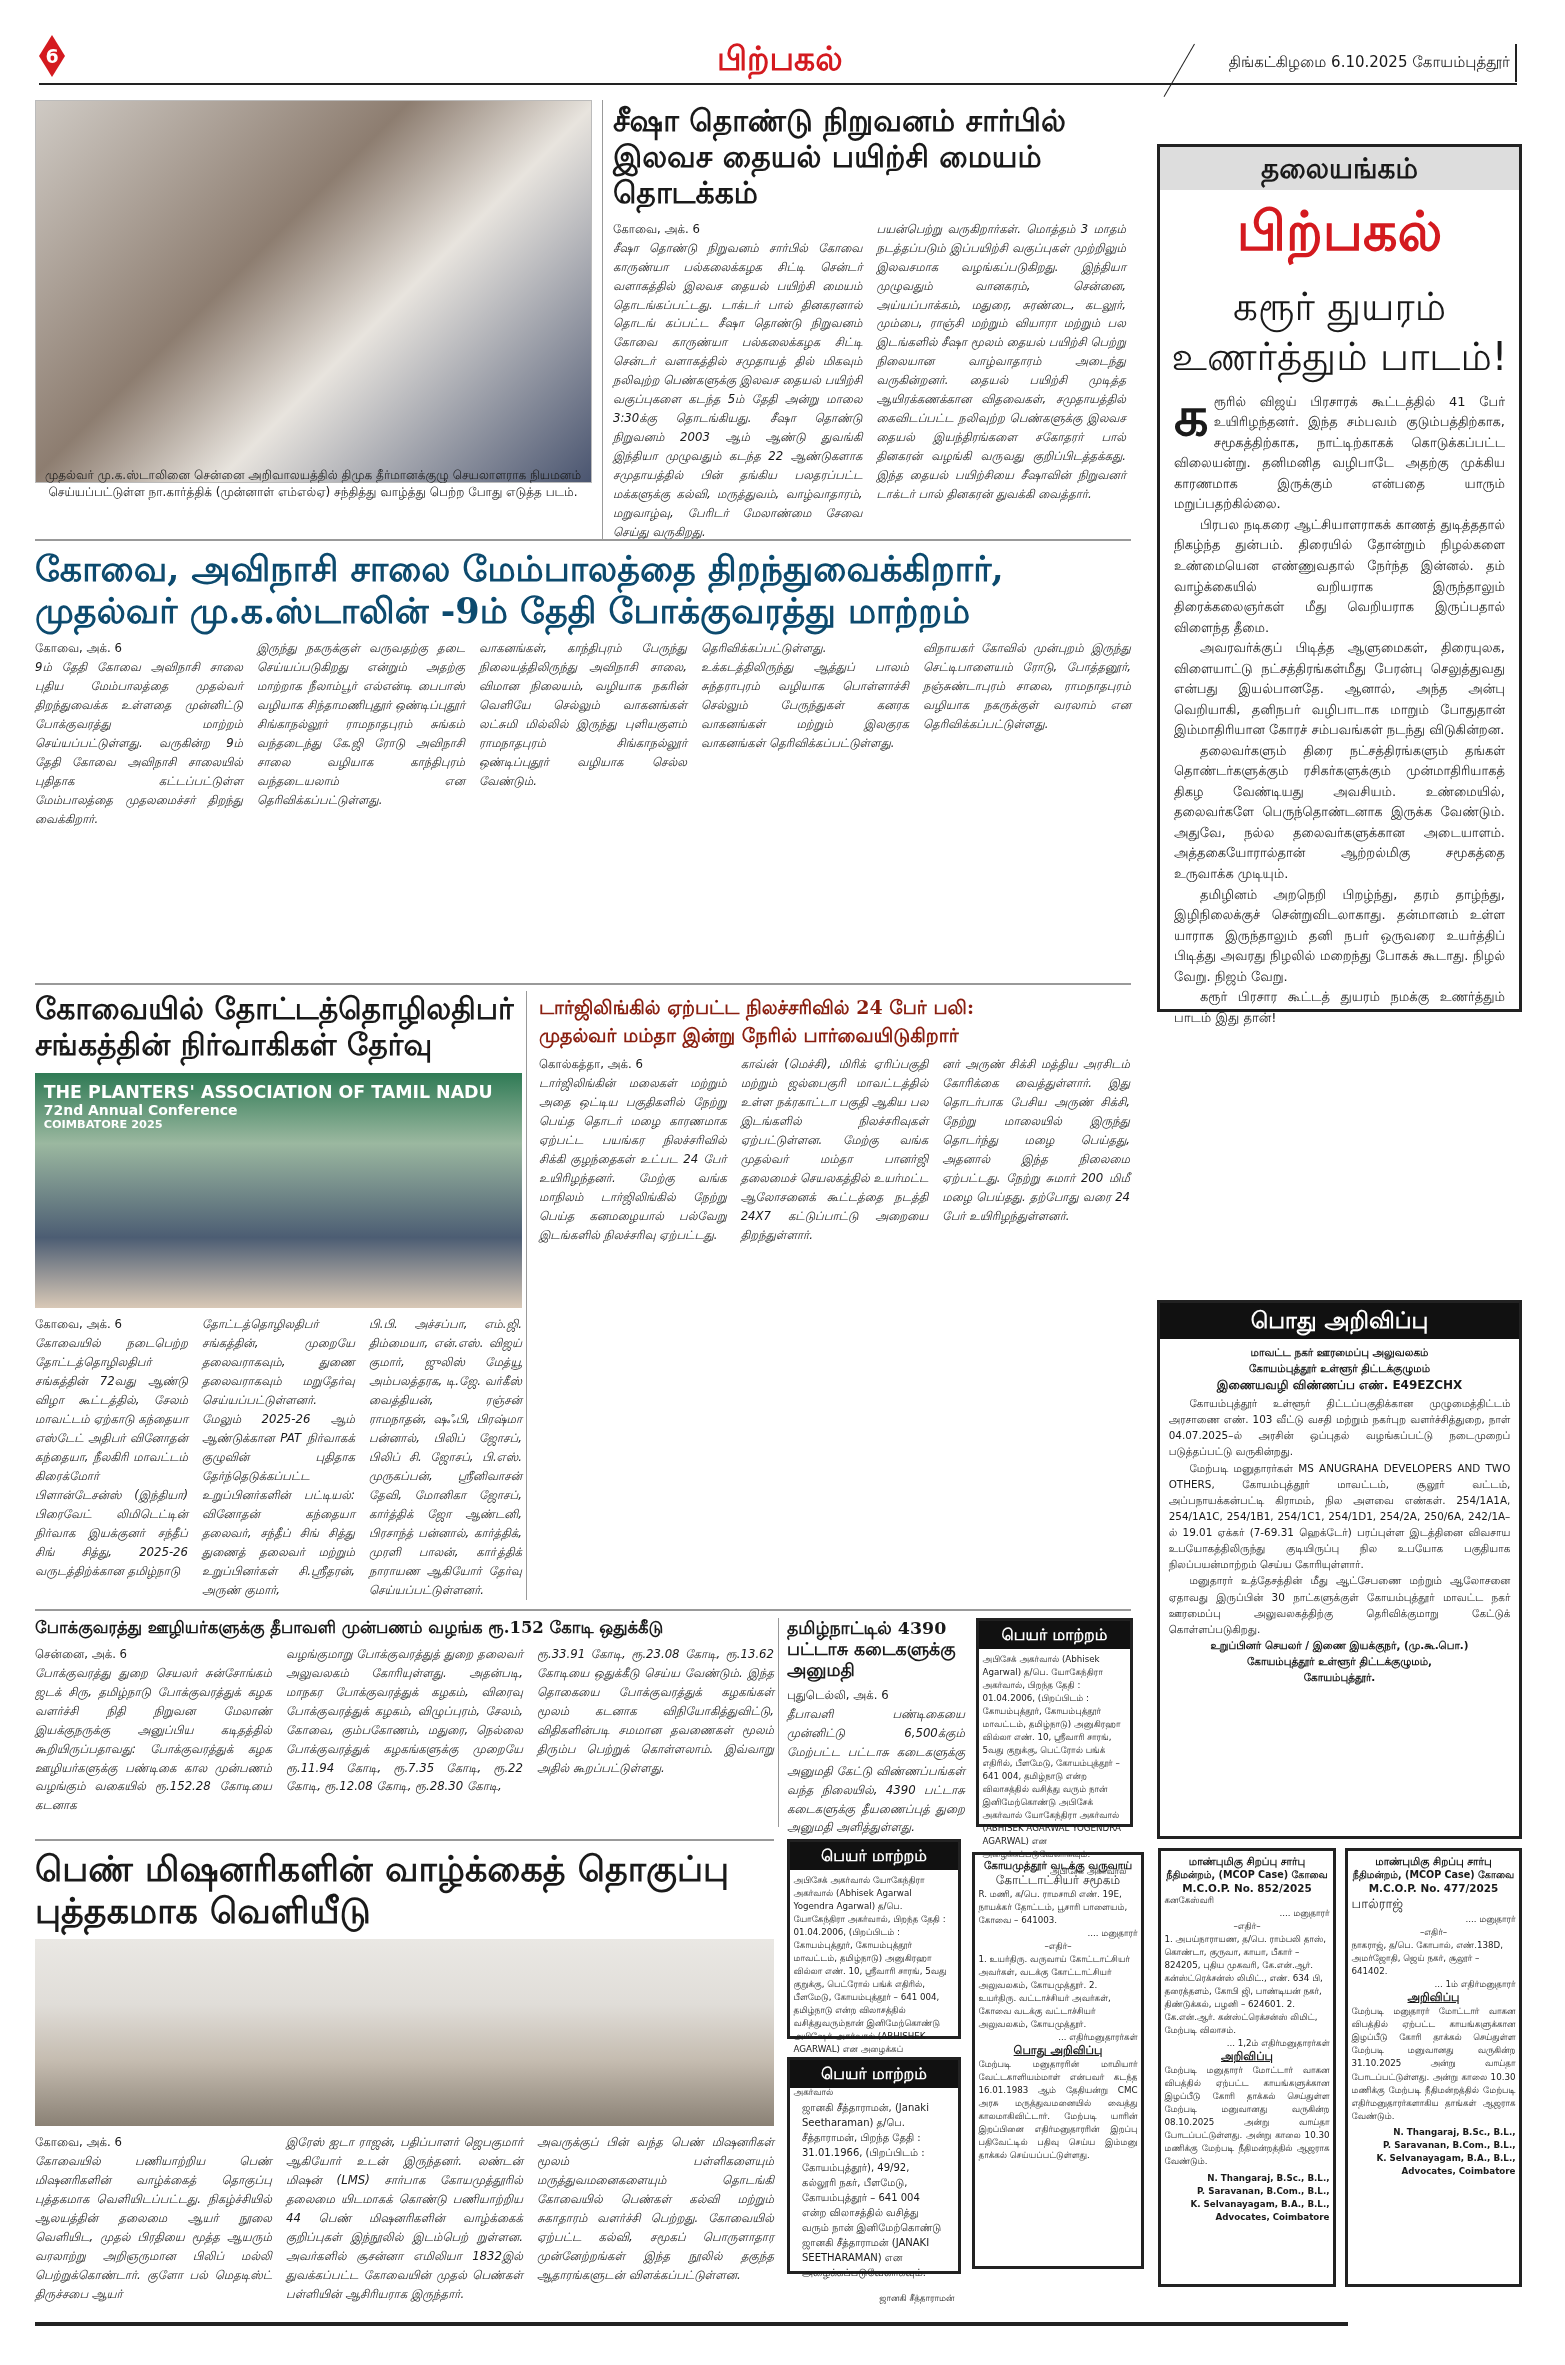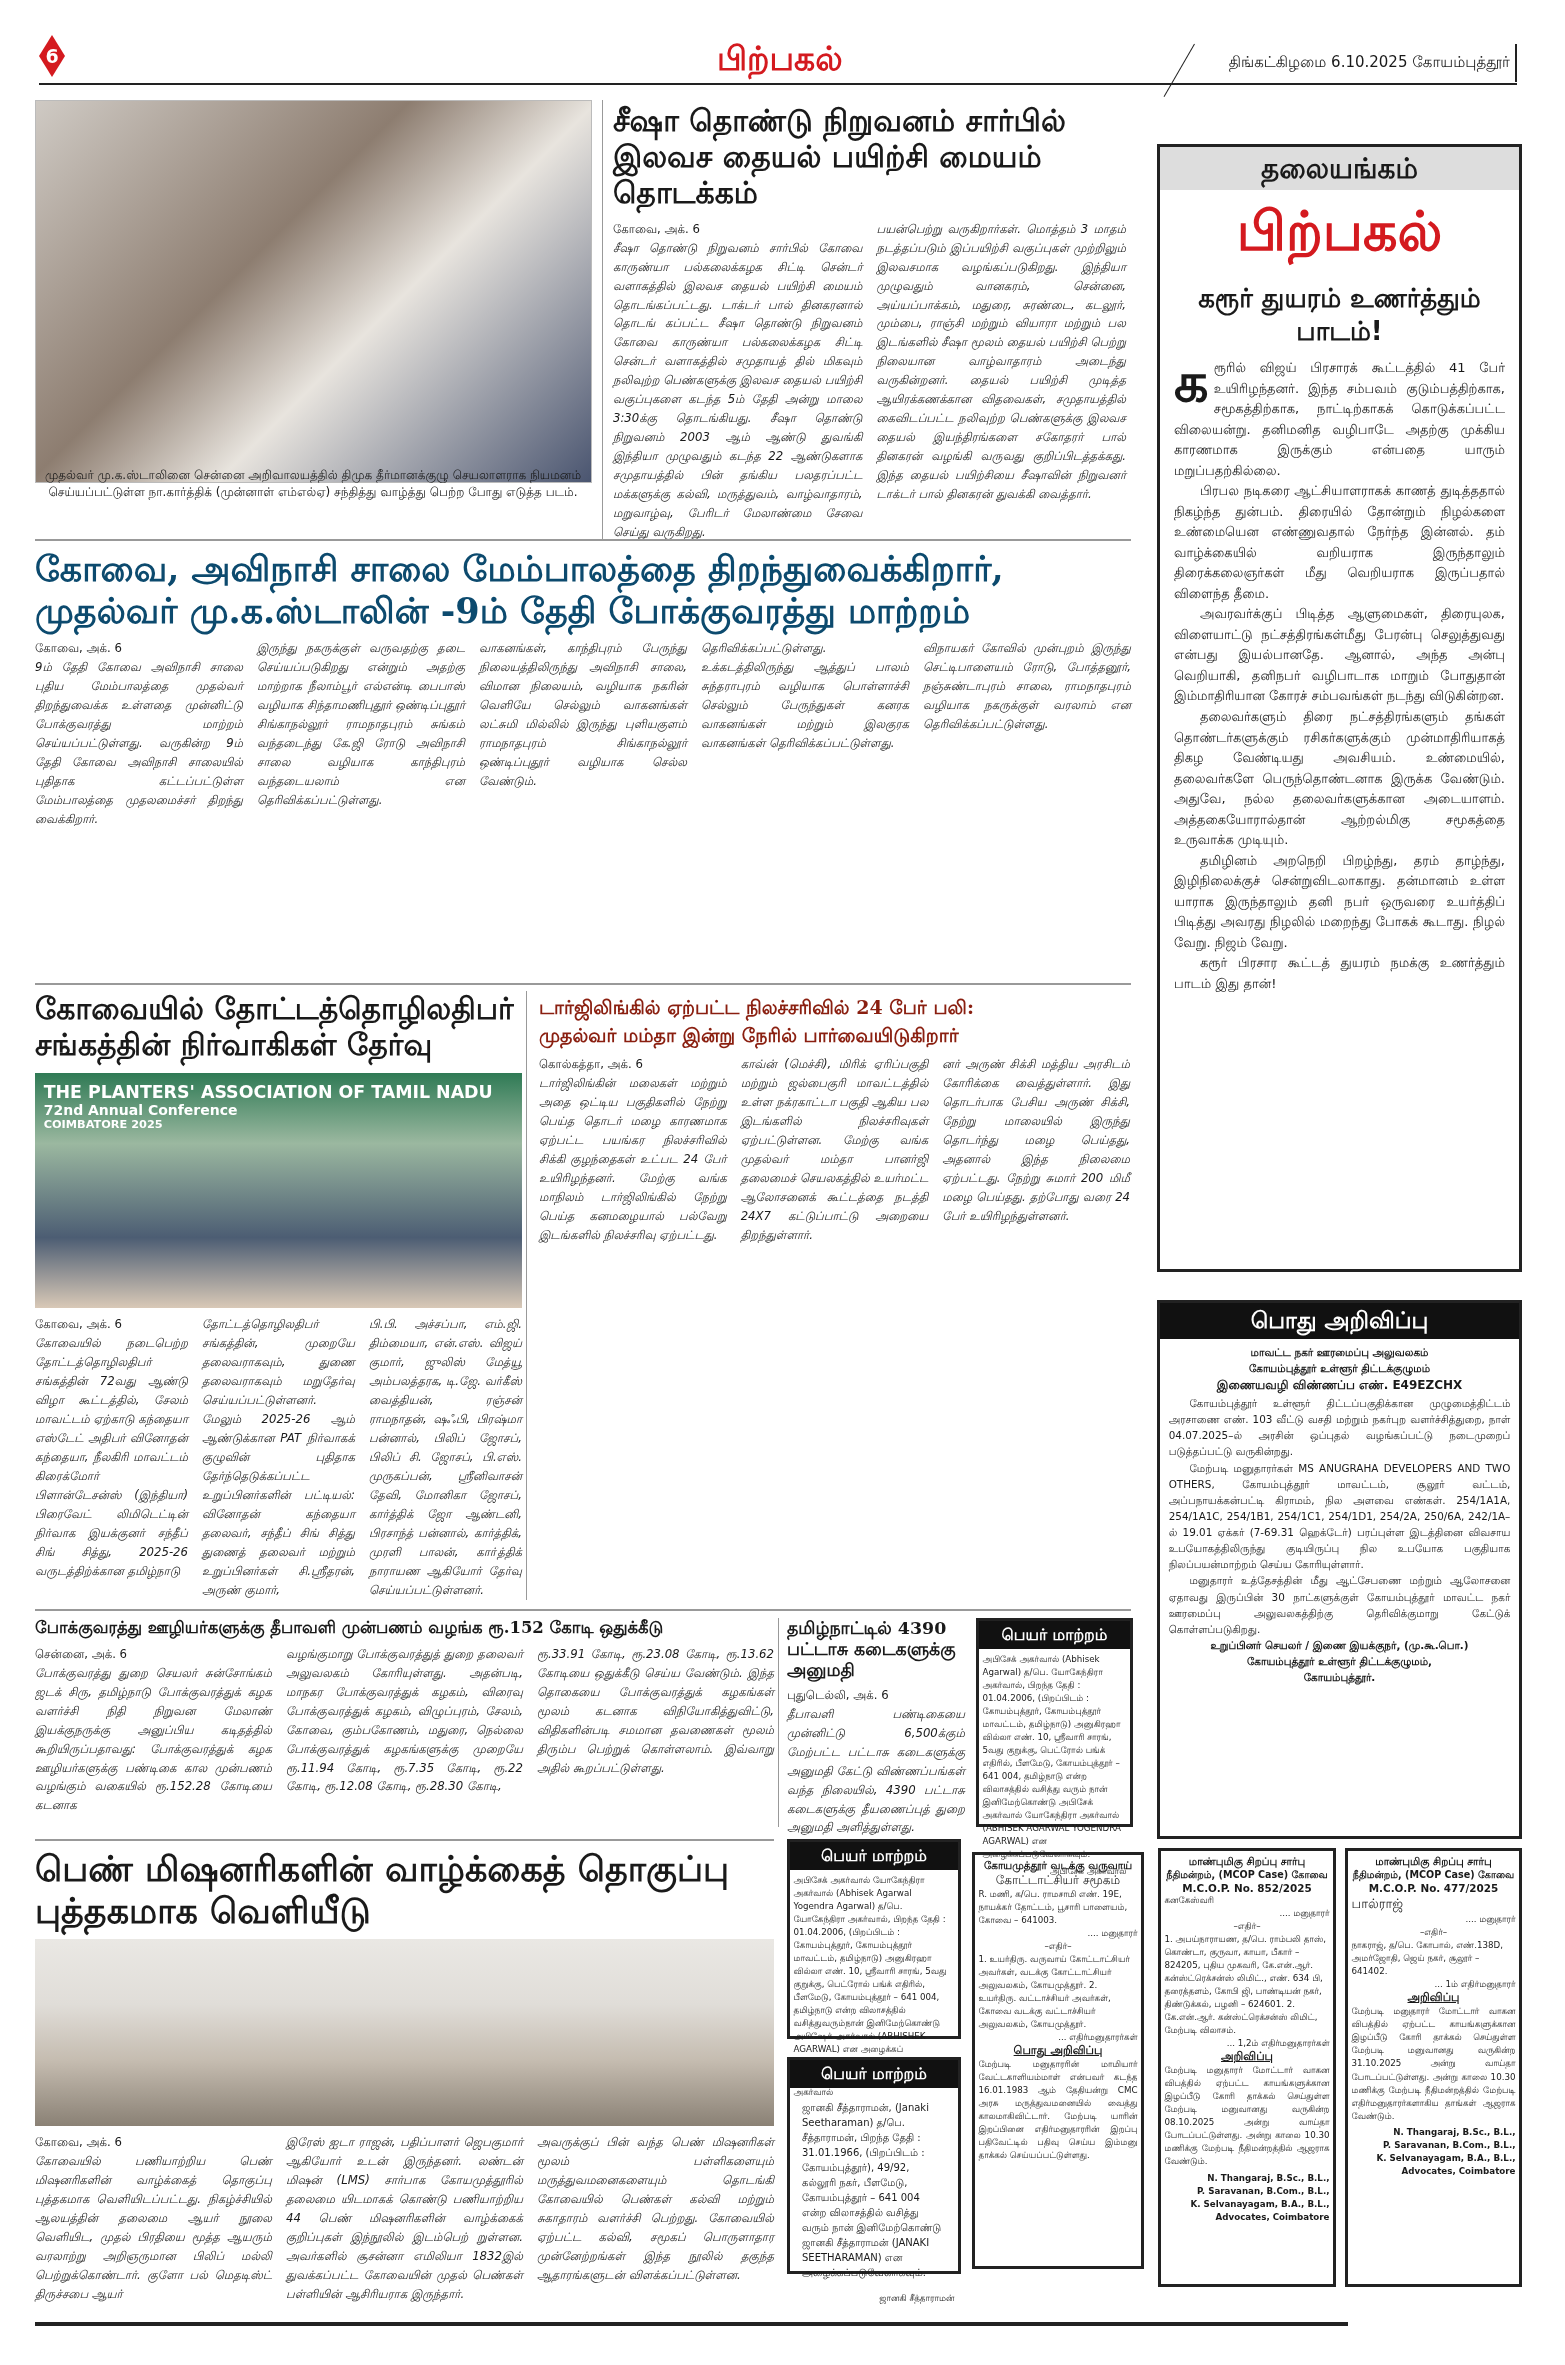--- a/index.html
+++ b/index.html
@@ -13,24 +13,24 @@
 .photo{background:linear-gradient(135deg,#cfcac4,#8d7d70 40%,#e8e4de 60%,#4a5570);border:0.9px solid #bbb}
 .photo2{background:linear-gradient(180deg,#2f7a55 0,#9bb8a0 30%,#4c5d73 70%,#d9c9b7)}
 .photo3{background:linear-gradient(180deg,#eae8e4 0,#e0ddd8 35%,#c5bcb0 65%,#8a8175)}
 .caption{font-size:12px;text-align:center;line-height:1.45}
 .hl{font-family:"DejaVu Serif",serif;font-weight:bold;line-height:1.2}
 .body{font-size:11.7px;line-height:1.62;text-align:justify;font-style:italic}
 .cols{display:flex;gap:14px}
 .cols>div{flex:1}
 .vrule{width:0.9px;background:#999}
 .hrule{height:1.7px;background:#999}
-.editorial{left:1157px;top:144px;width:365px;height:1128px;border:3.5px solid #222}
+.editorial{left:1157px;top:144px;width:365px;height:868px;border:3.5px solid #222}
 .ed-head{background:#ddd;height:43px;text-align:center;font-weight:bold;font-size:28px;line-height:43px}
 .ed-logo{text-align:center;font-family:"DejaVu Serif",serif;color:#d41a1f;font-weight:bold;font-size:54px;margin-top:8.7px}
-.ed-title{text-align:center;font-weight:bold;font-size:26px;line-height:1.3;margin-top:12px}
+.ed-title{text-align:center;font-weight:normal;font-size:39px;line-height:1.3;margin-top:12px}
 .ed-body{padding:8.7px 14px 0 14px;font-size:13px;line-height:1.58;text-align:justify}
 .dropcap{float:left;font-size:54px;font-weight:bold;line-height:0.9;margin-right:5.2px;font-family:"DejaVu Serif",serif}
 .notice{border:3.5px solid #222}
 .notice-head{background:#111;color:#fff;text-align:center;font-weight:bold;font-size:22.6px;padding:3.5px 0}
 .small{font-size:10.4px;line-height:1.5}
 </style>
 </head>
 <body>
 
 <div class="abs masthead">

